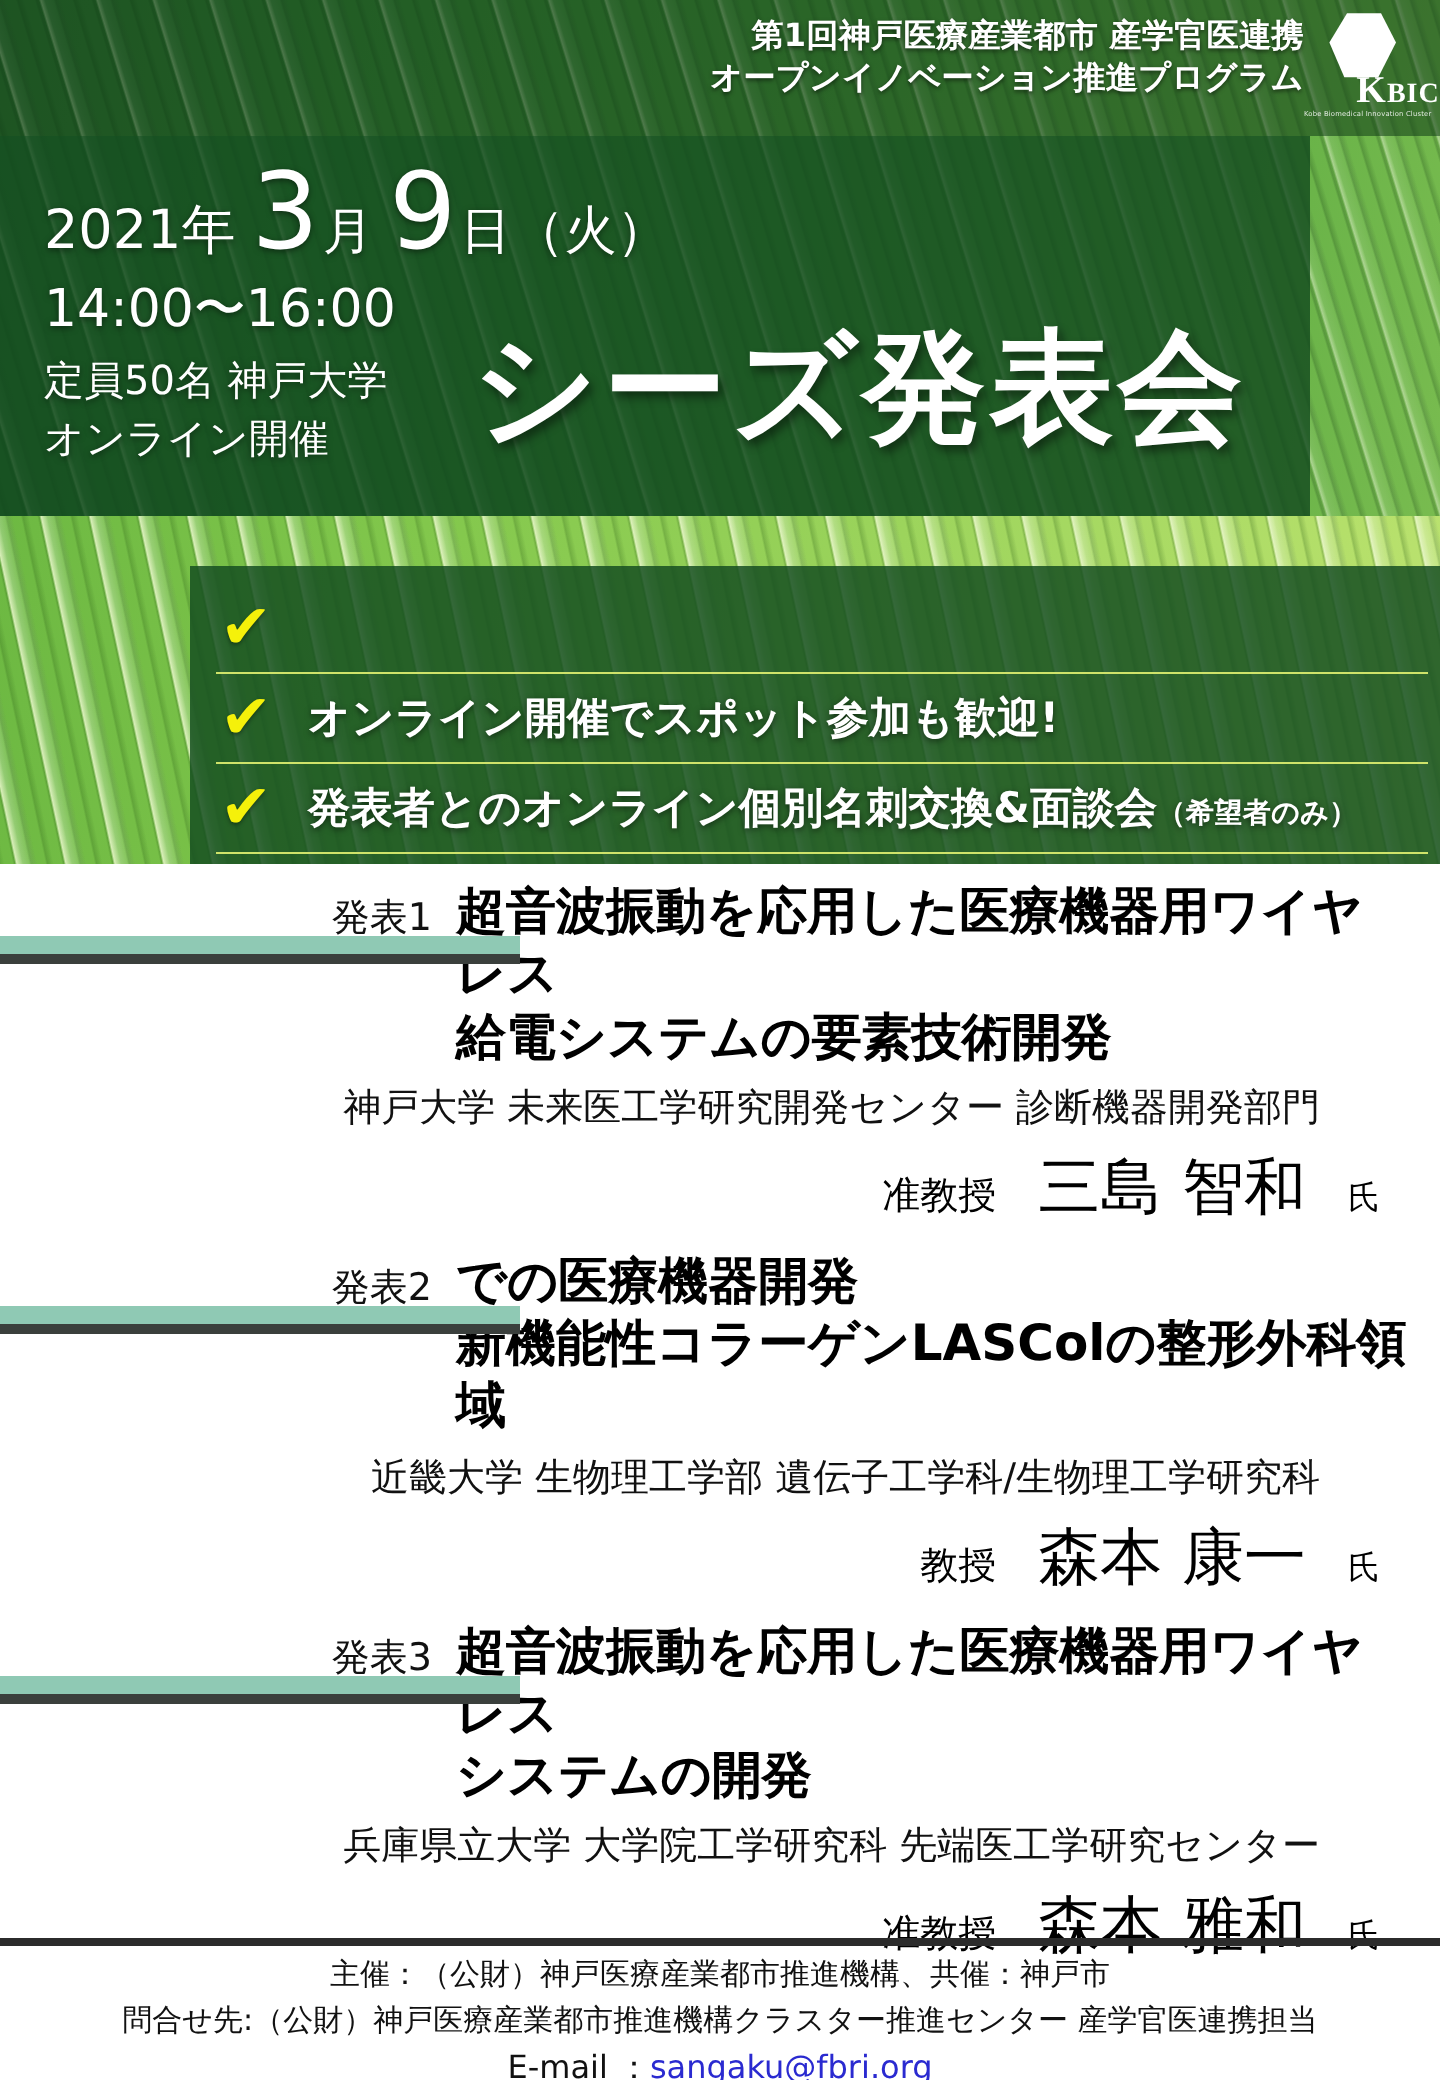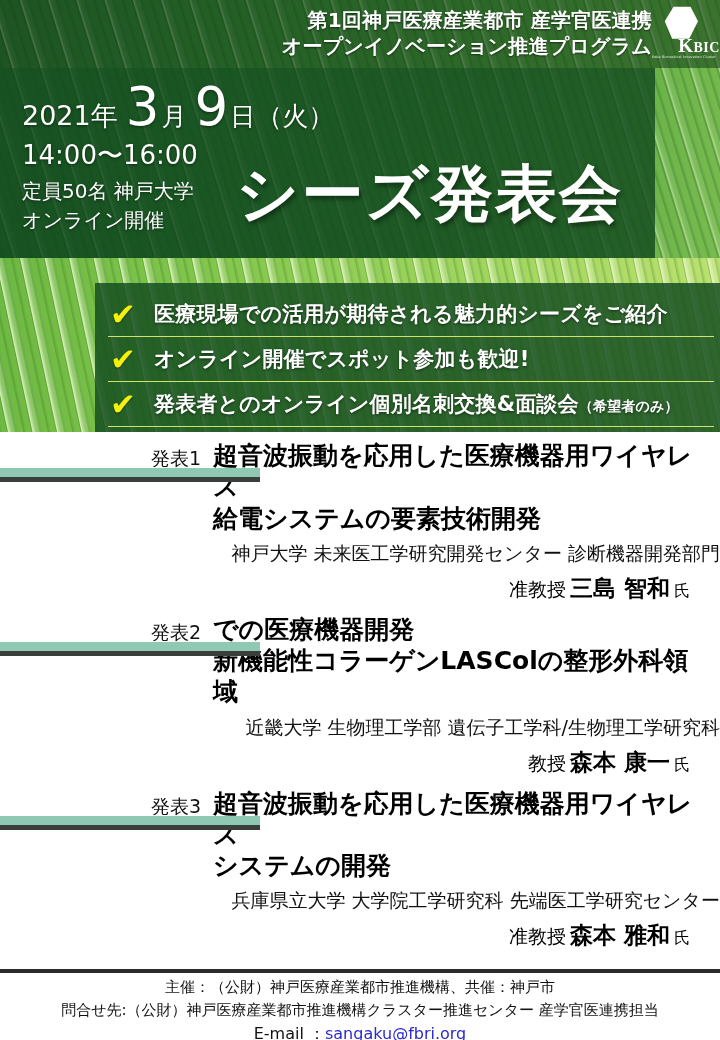--- a/index.html
+++ b/index.html
@@ -66,21 +66,21 @@
   }
   .ov-bullets{
     position:absolute;left:95px;top:283px;width:625px;height:149px;
     background:rgba(20,78,32,0.84);
   }
 
   
   .hdr{
     position:absolute;right:68px;top:7px;width:420px;
     text-align:right;color:#ffffff;
-    font-size:20px;font-weight:bold;line-height:1.32;
+    font-size:16px;font-weight:bold;line-height:1.32;
     letter-spacing:0.2px;
     text-shadow:0 1px 2px rgba(0,0,0,.55);
   }
   .hdr div{white-space:nowrap;}
 
   
   .kbic{position:absolute;right:6px;top:6px;width:62px;height:58px;color:#fff;}
   .kbic .hexwrap{position:absolute;left:12px;top:0;width:38px;height:34px;}
   .kbic .hex{
     width:34px;height:34px;background:#ffffff;
@@ -148,40 +148,40 @@
 
   
   .plist{position:absolute;left:0;top:440px;width:720px;}
   .pres{position:relative;margin-bottom:10px;}
   .bar{
     position:absolute;left:0;top:28px;width:260px;height:9px;
     background:#8fc9b4;
     border-bottom:5px solid #3a3f3c;
   }
   .phead{
-    display:flex;align-items:flex-start;padding-left:1px;
+    display:flex;align-items:flex-start;padding-left:16px;
   }
   .pno{
     flex:0 0 200px;text-align:right;padding-right:12px;padding-top:6px;
     font-size:19px;color:#111111;letter-spacing:0px;
   }
   .ptitle{
     flex:1;font-size:25px;font-weight:bold;color:#000000;
     line-height:1.25;letter-spacing:0px;padding-right:14px;
   }
   .paffil{
-    text-align:right;margin-top:7px;
+    text-align:right;padding-right:60px;margin-top:7px;
     font-size:19px;color:#111111;letter-spacing:0px;
   }
   .pspeaker{
     text-align:right;padding-right:30px;margin-top:6px;
     font-size:23px;color:#000000;letter-spacing:0px;
   }
   .pspeaker .role{font-size:19px;}
-  .pspeaker .nm{font-size:23px;margin:0 4px;font-weight:bold;}
+  .pspeaker .nm{font-size:31px;margin:0 21px;}
   .pspeaker .shi{font-size:16px;}
 
   
   .foot-rule{
     position:absolute;left:0;top:969px;width:720px;height:4px;background:#2b2b2b;
   }
   .foot{
     position:absolute;left:0;top:976px;width:720px;text-align:center;
     color:#111111;font-size:15px;line-height:1.5;
   }
@@ -233,21 +233,20 @@
       <div class="timeline">14:00〜16:00</div>
       <div class="capline">定員50名  神戸大学</div>
       <div class="onlineline">オンライン開催</div>
     </div>
 
     <div class="bigtitle">シーズ発表会</div>
 
     <div class="bullets">
       <div class="bullet">
         <span class="chk">✔</span>
-        <span class="btxt"><span>医療現場での活用が期待される魅力的シーズをご紹介</span></span>
       </div>
       <div class="bullet">
         <span class="chk">✔</span>
         <span class="btxt"><span>オンライン開催でスポット参加も歓迎!</span></span>
       </div>
       <div class="bullet">
         <span class="chk">✔</span>
         <span class="btxt"><span>発表者とのオンライン個別名刺交換&amp;面談会</span><span class="small">（希望者のみ）</span></span>
       </div>
     </div>

